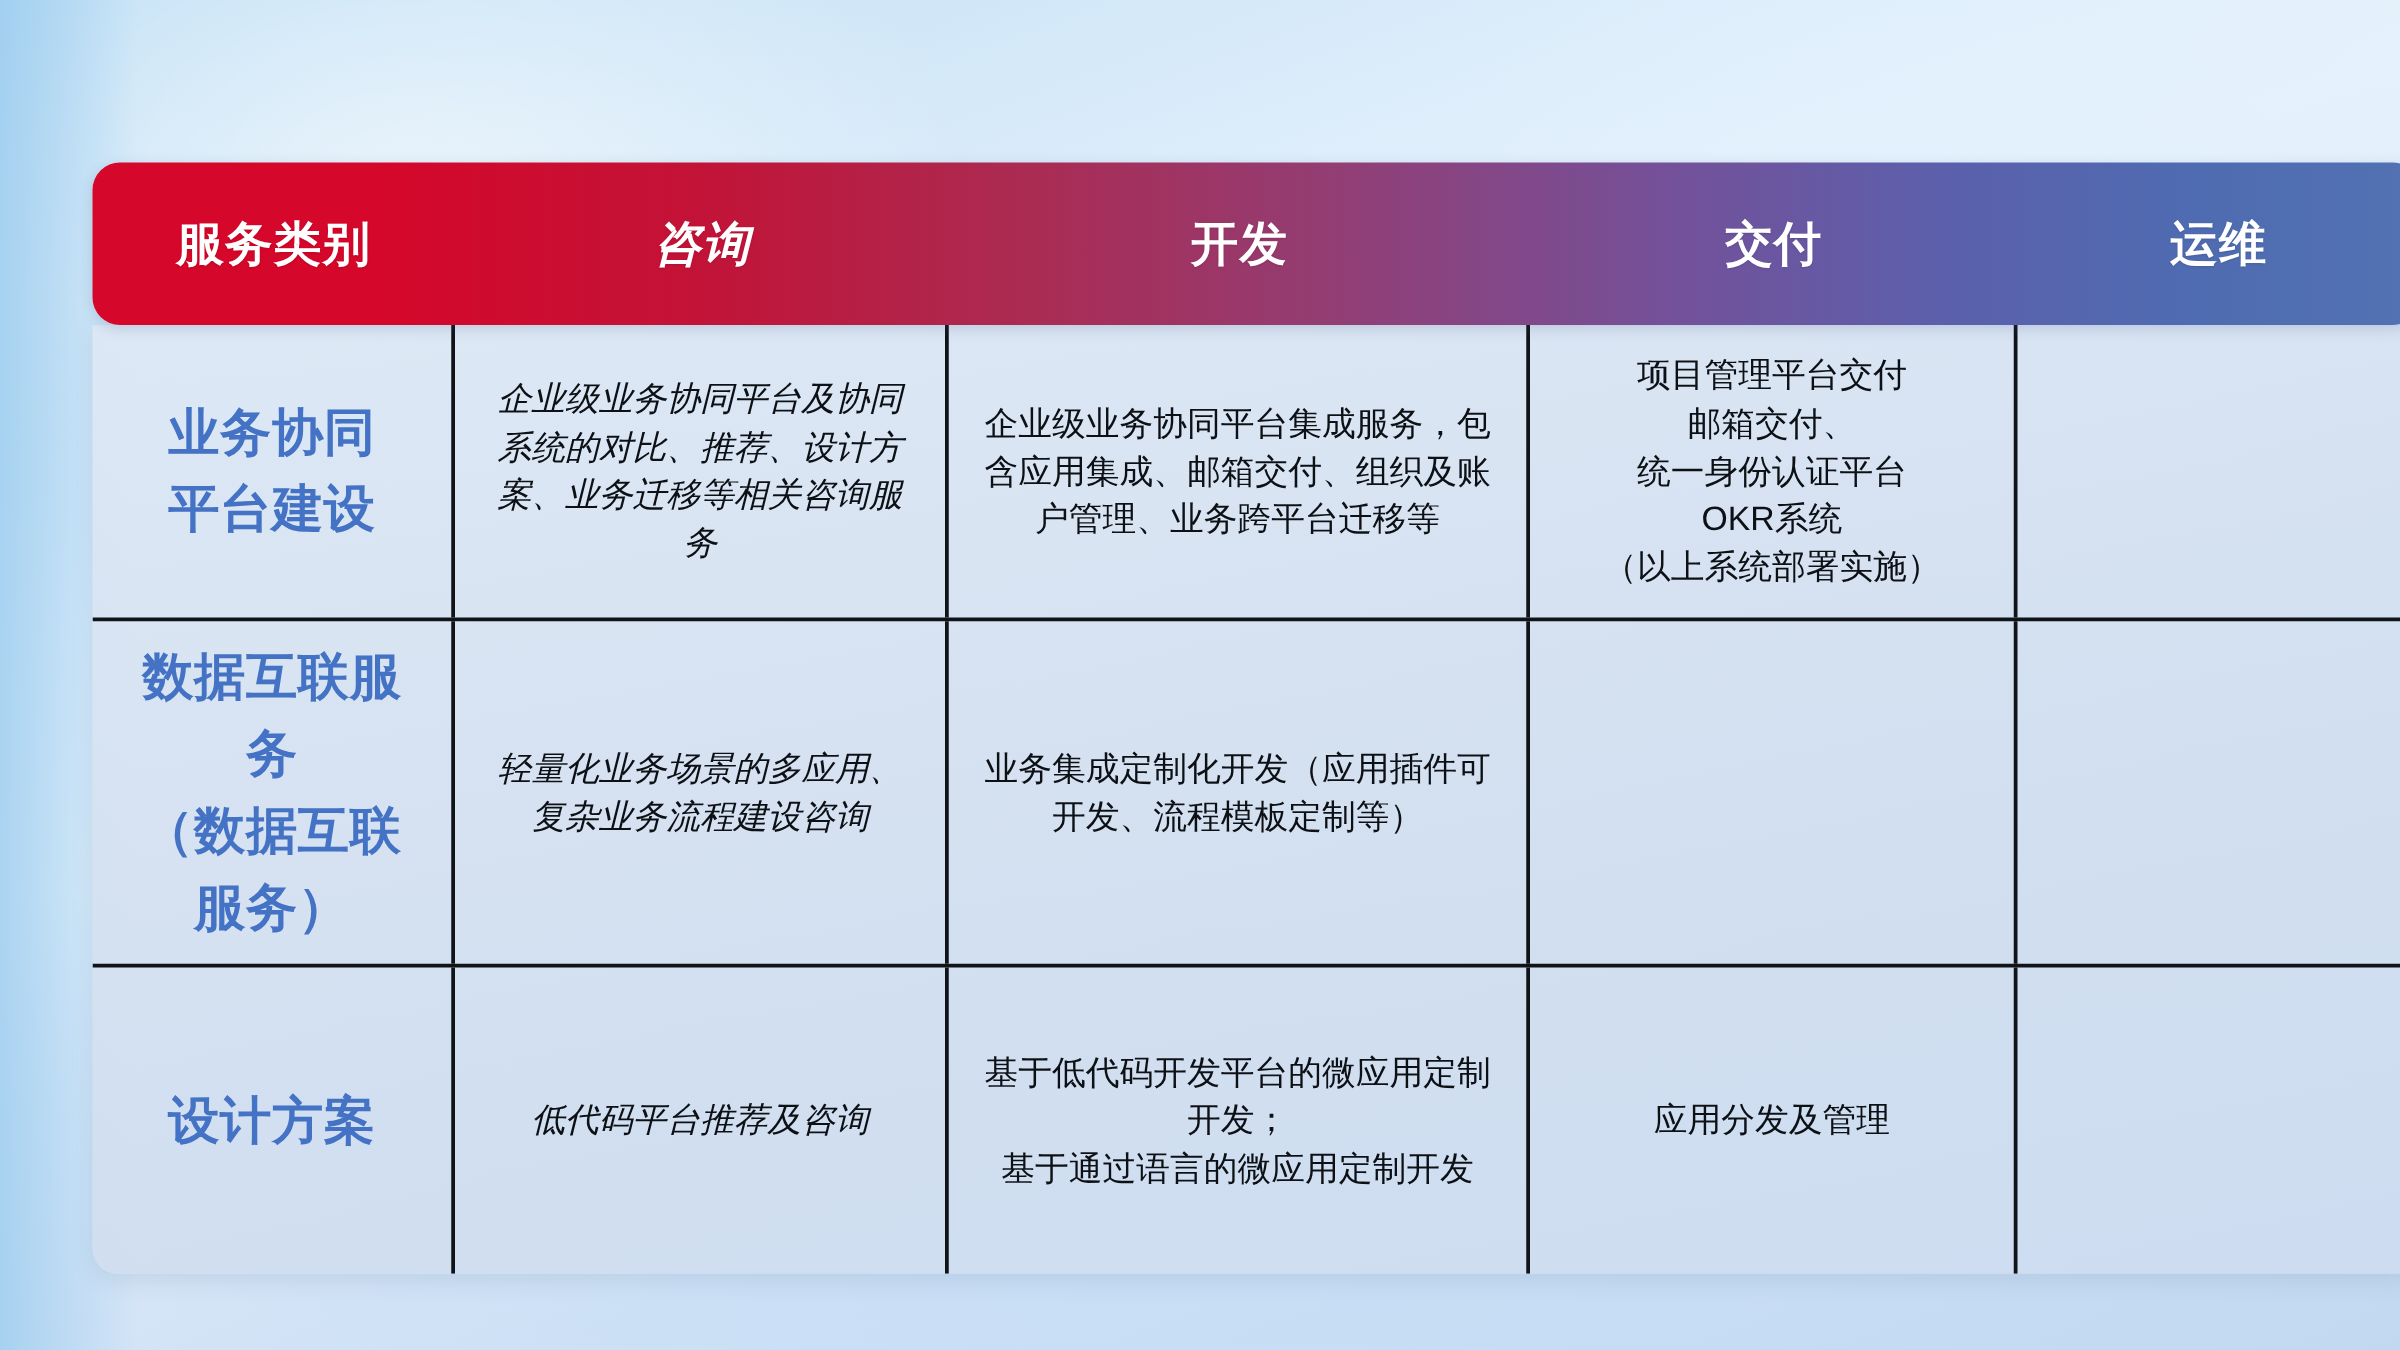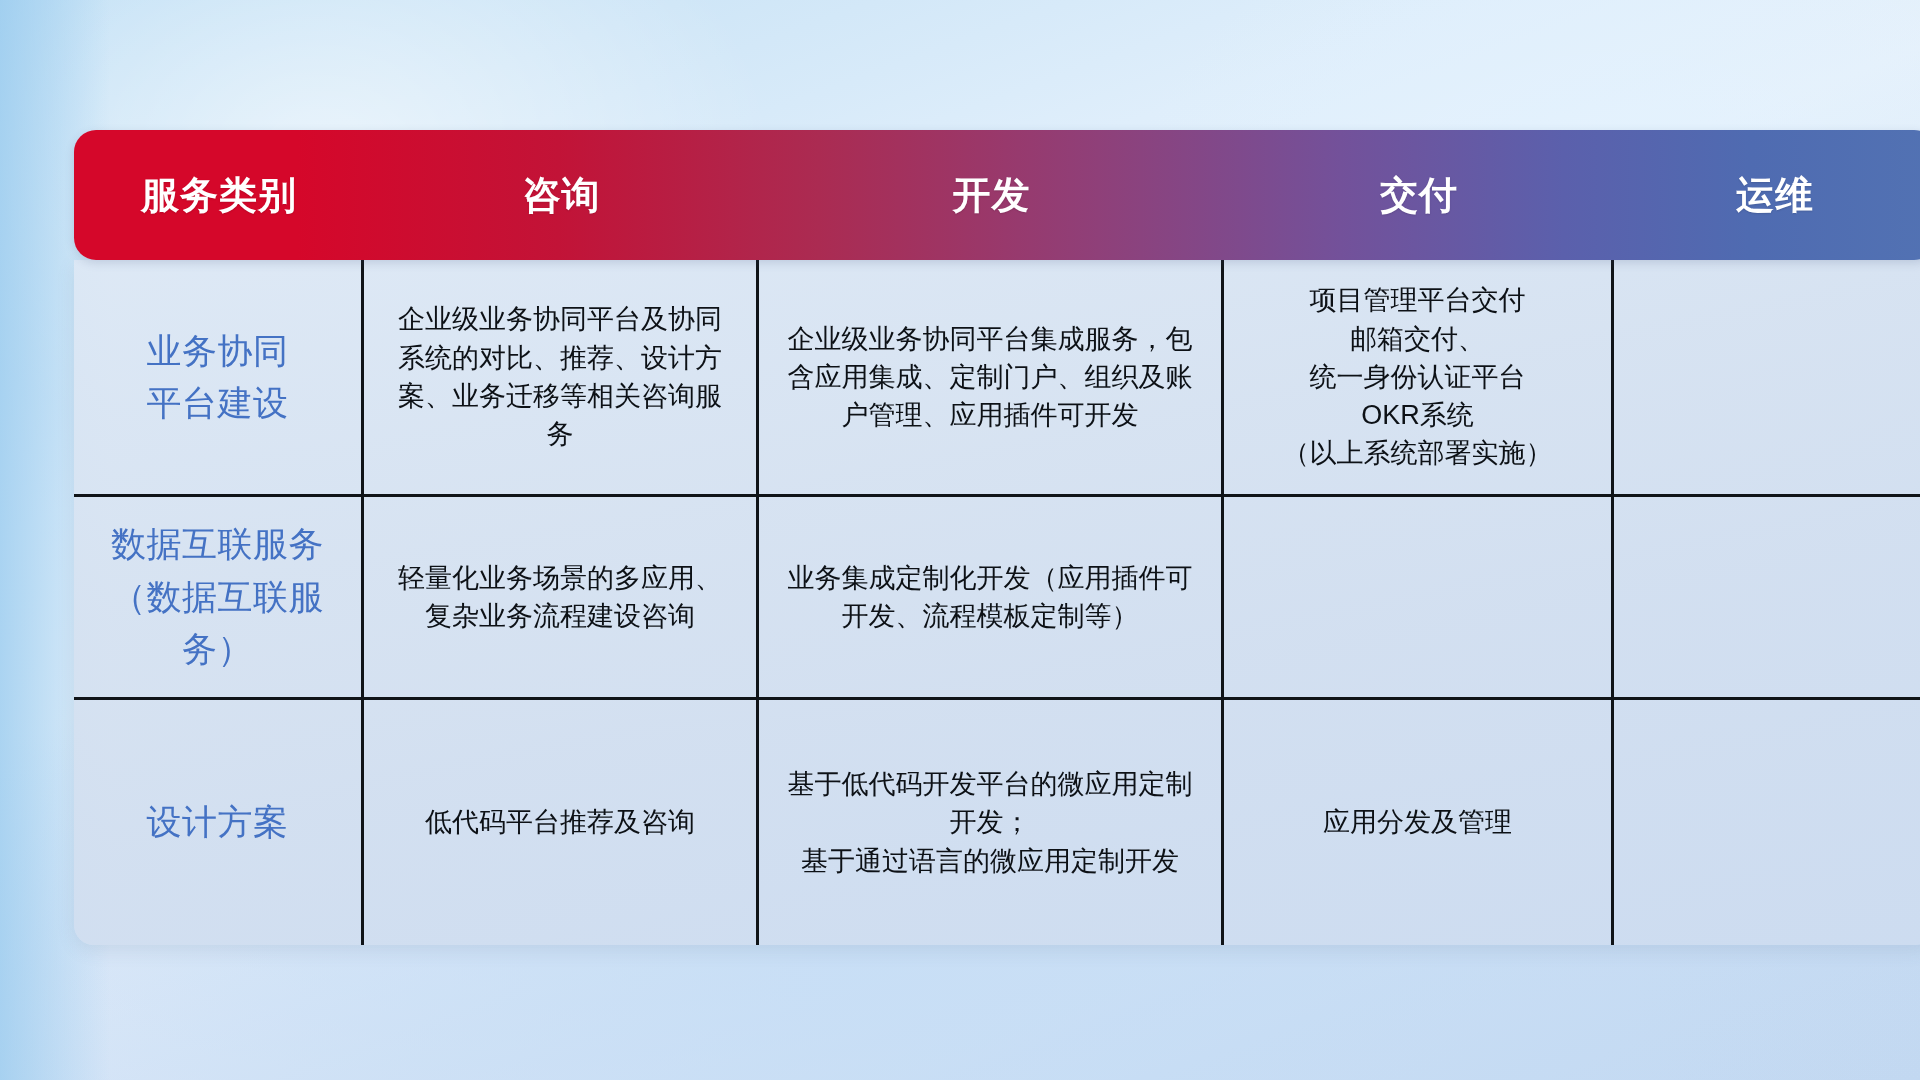--- a/index.html
+++ b/index.html
@@ -121,29 +121,29 @@
     padding: 14px 22px;
     box-sizing: border-box;
     line-height: 1.42;
   }
   .cell.vline {
     border-right: 3px solid #101418;
   }
 
   
   .c0 { width: 290px; }
-  .c1 { width: 395px; }
+  .c1 { width: 395px; font-style: italic; }
   .c2 { width: 465px; }
   .c3 { width: 390px; }
   .c4 { width: 322px; }
 
   .cat {
     color: #4472c4;
-    font-size: 35px;
-    font-weight: normal;
+    font-size: 41px;
+    font-weight: bold;
     line-height: 1.5;
     letter-spacing: 0.5px;
   }
   .body-text {
     color: #0d1116;
     font-size: 27px;
   }
 
   .r1 { min-height: 234px; }
   .r2 { min-height: 200px; }
@@ -170,21 +170,21 @@
   <div class="table-body">
 
     <div class="trow r1">
       <div class="cell c0 vline">
         <div class="cat">
           <div>业务协同</div>
           <div>平台建设</div>
         </div>
       </div>
       <div class="cell c1 vline body-text">企业级业务协同平台及协同系统的对比、推荐、设计方案、业务迁移等相关咨询服务</div>
-      <div class="cell c2 vline body-text">企业级业务协同平台集成服务，包含应用集成、定制门户、组织及账户管理、应用插件可开发</div>
+      <div class="cell c2 vline body-text">企业级业务协同平台集成服务，包含应用集成、邮箱交付、组织及账户管理、业务跨平台迁移等</div>
       <div class="cell c3 vline body-text" style="white-space:pre-line">项目管理平台交付
 邮箱交付、
 统一身份认证平台
 OKR系统
 （以上系统部署实施）</div>
     </div>
 
     <div class="trow r2">
       <div class="cell c0 vline">
         <div class="cat">

